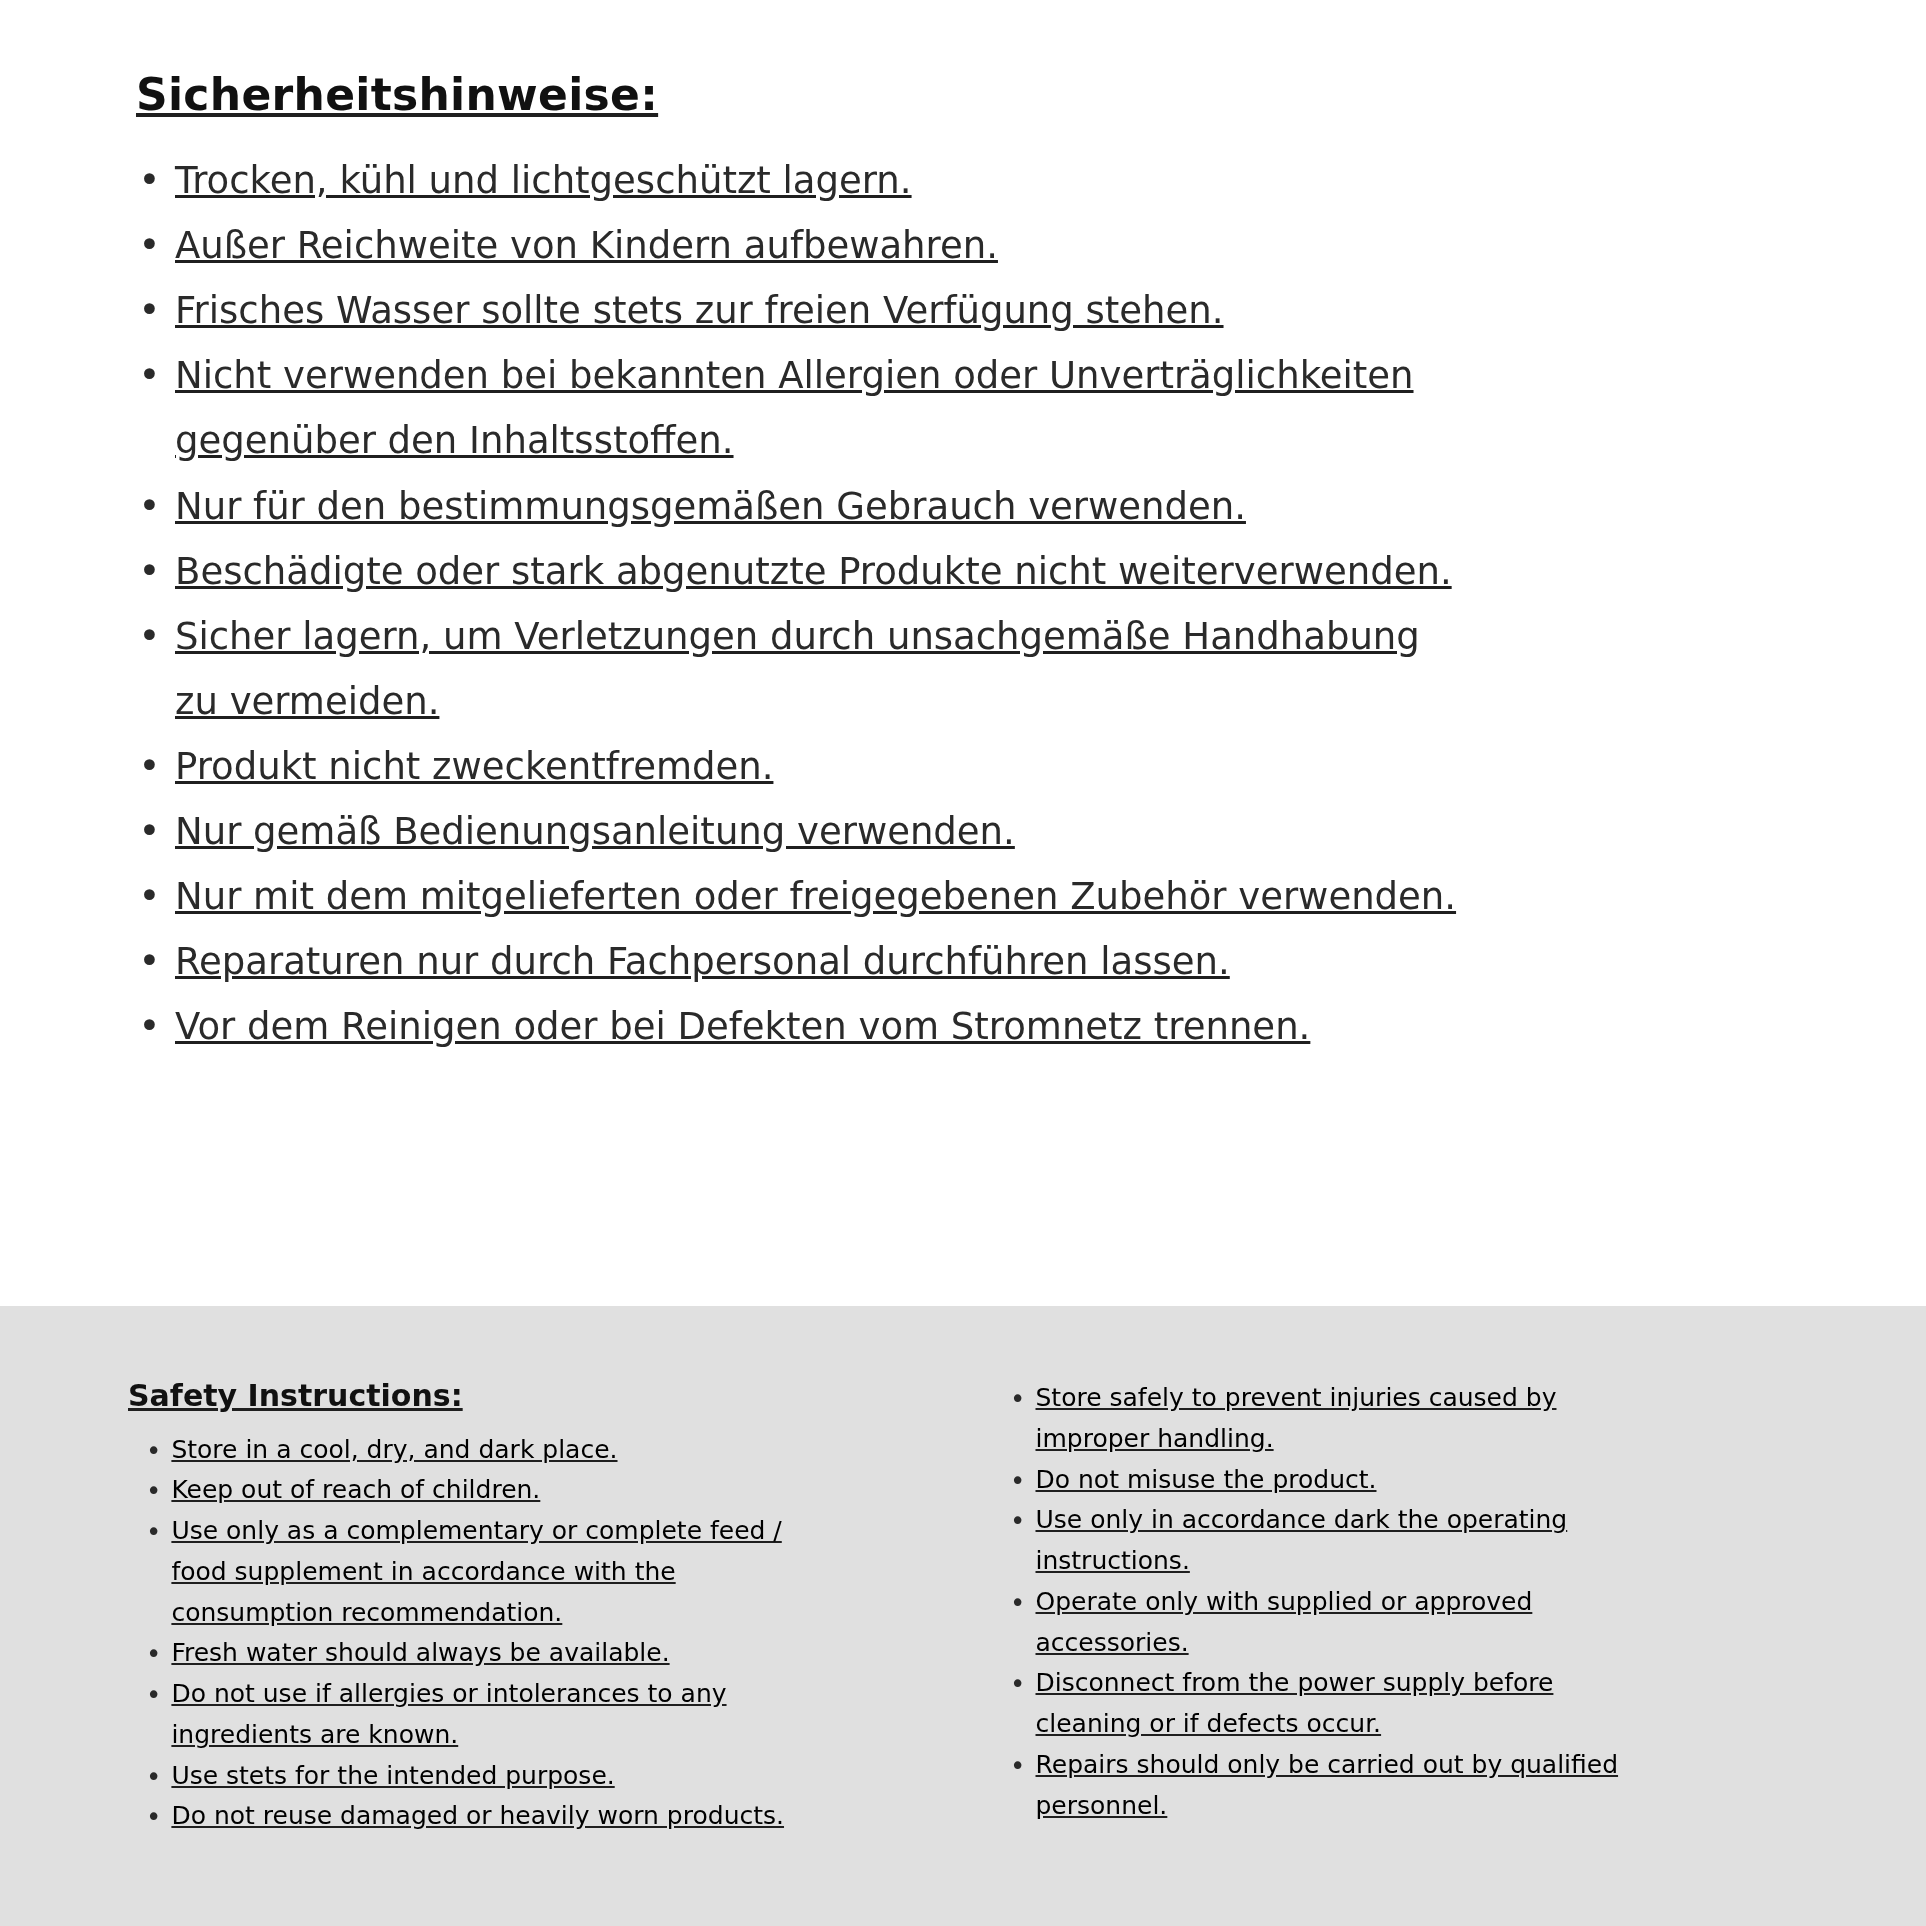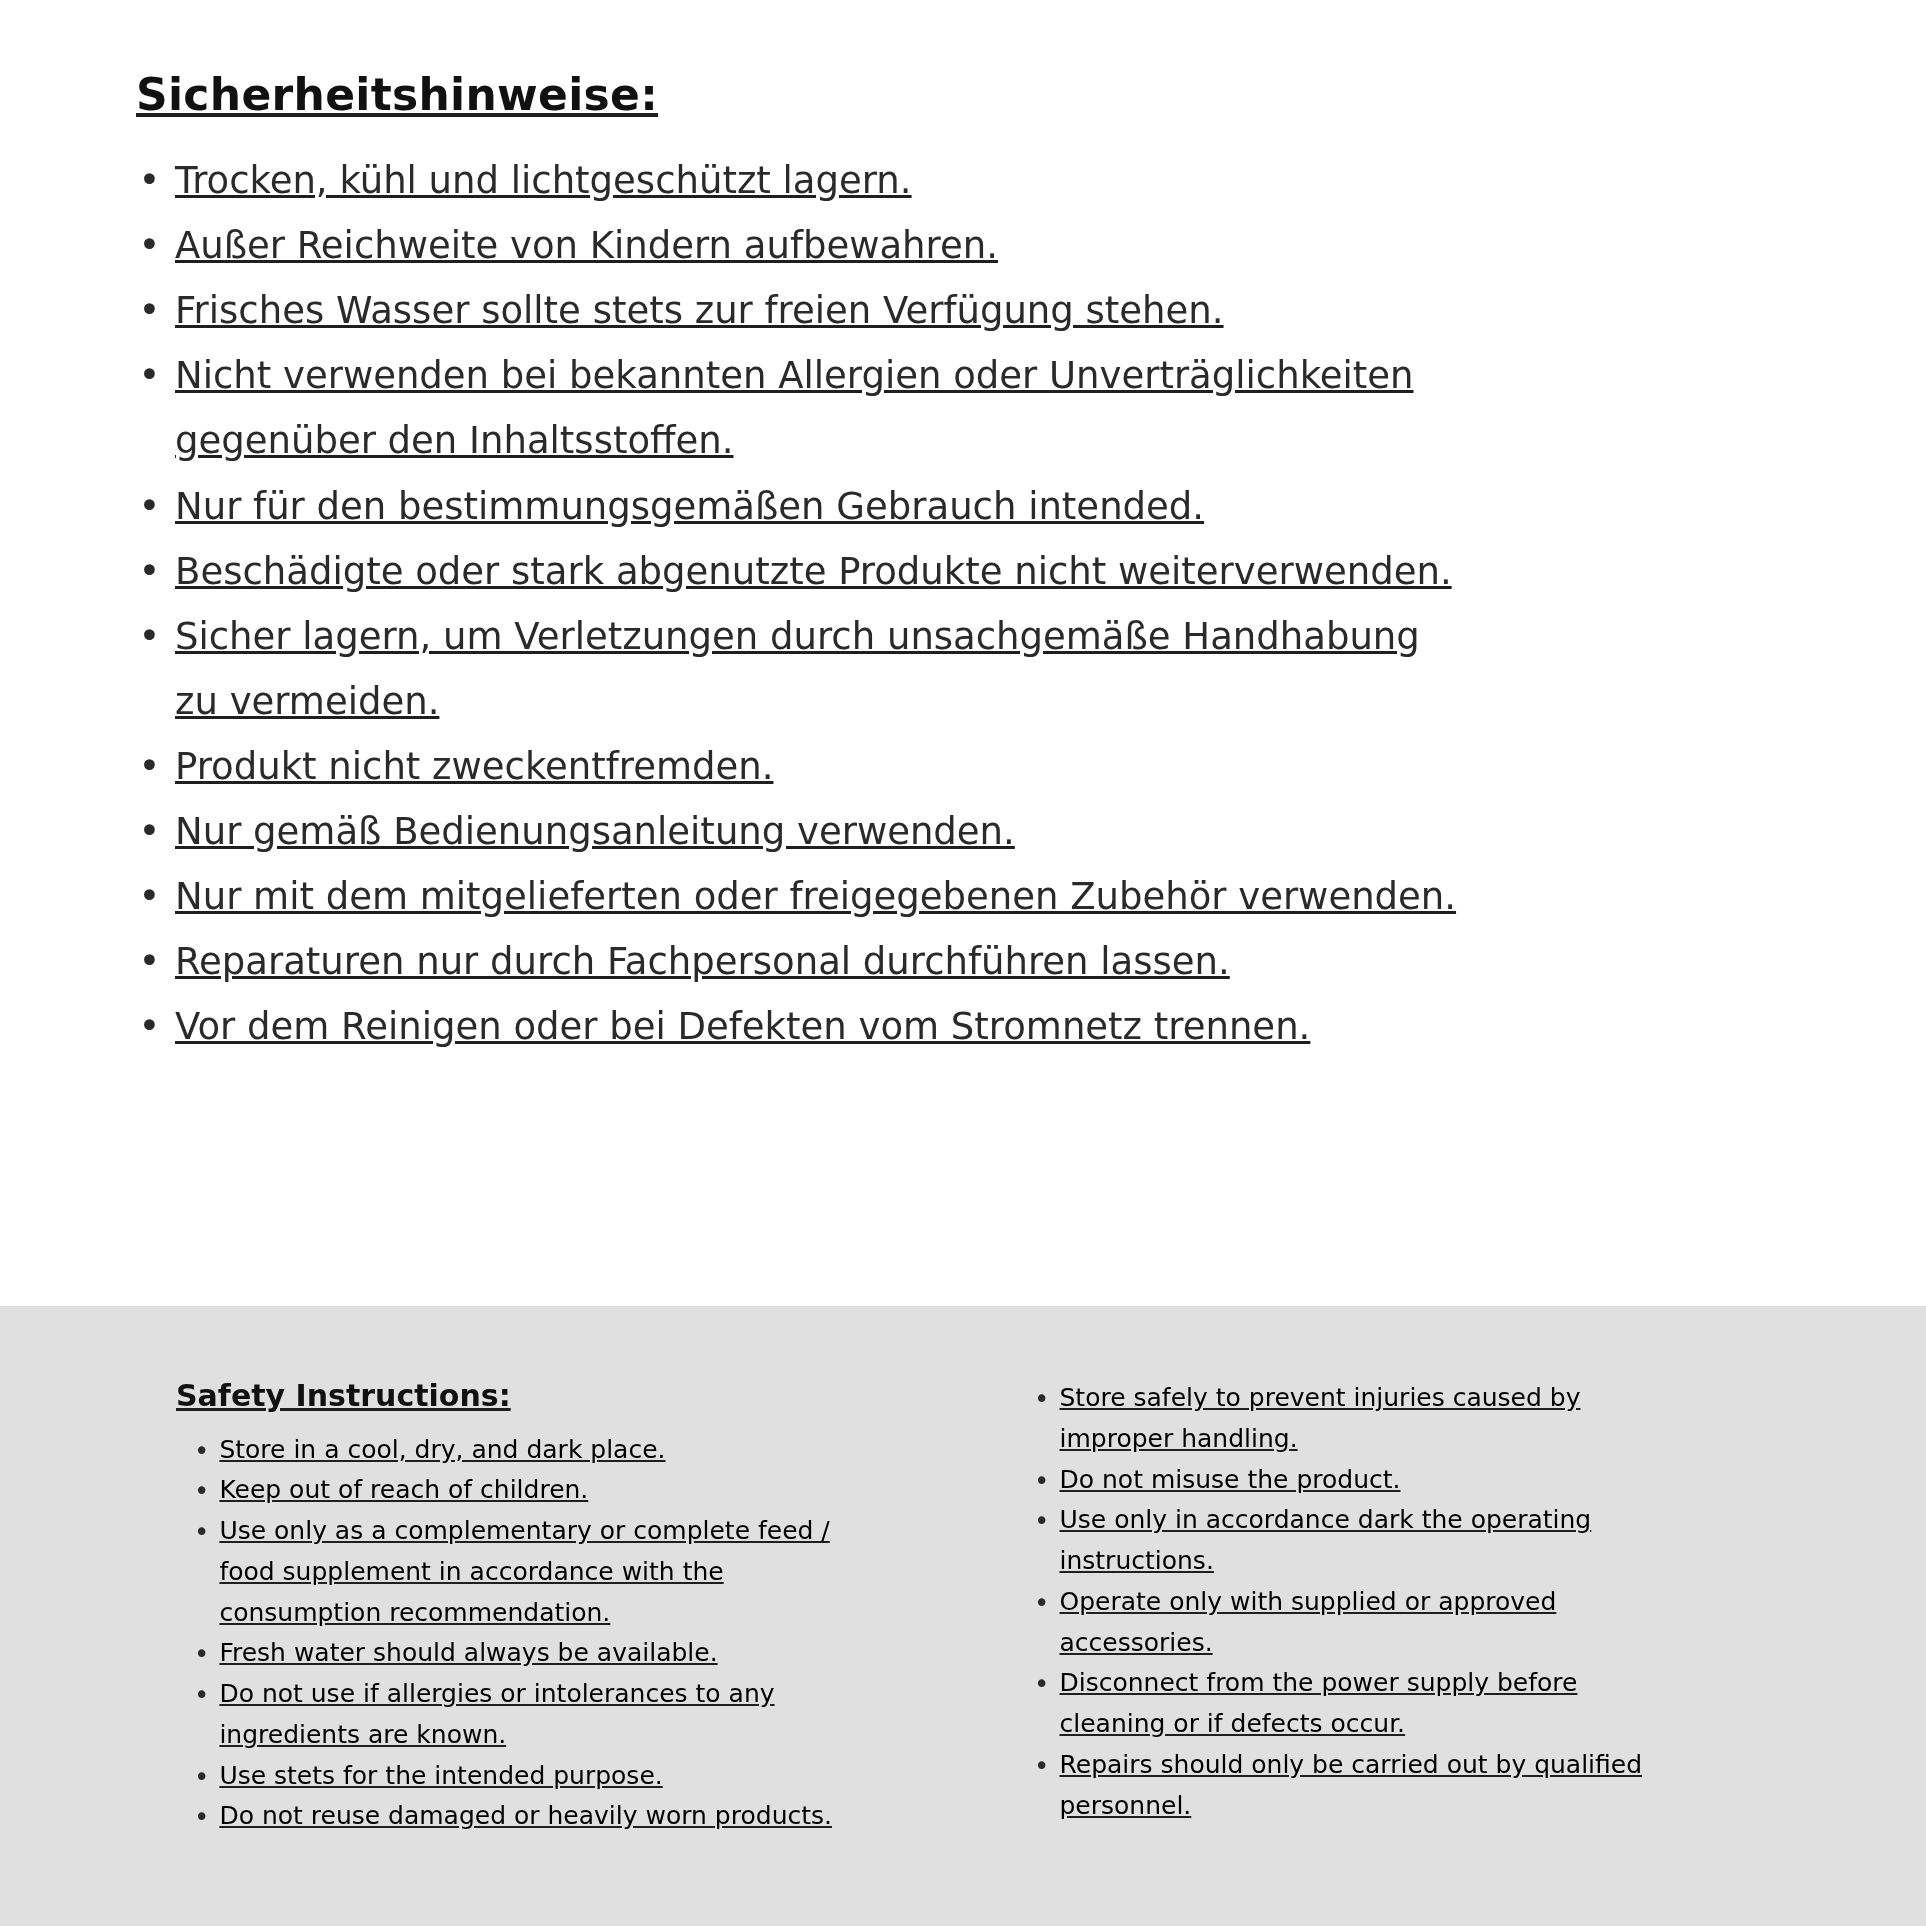--- a/index.html
+++ b/index.html
@@ -63,21 +63,21 @@
     height: 620px;
     padding: 72px 116px 0 128px;
     display: flex;
     flex-direction: row;
     justify-content: space-between;
     gap: 77px;
   }
   .en-col {
     flex: 1 1 0;
   }
-  .en-col-left { max-width: 899px; margin-left: 48px; }
+  .en-col-left { max-width: 899px; }
   .en-col-right { max-width: 835px; }
   .en-title {
     font-size: 30px;
     font-weight: 700;
     color: #111111;
     margin: 0 0 16.7px 0;
   }
   .en-list li {
     position: relative;
     font-size: 25px;
@@ -102,21 +102,21 @@
 <div class="page">
 
   <div class="de-section">
     <h1 class="de-title">Sicherheitshinweise:</h1>
     <ul class="safety-list de-list">
       <li>Trocken, kühl und lichtgeschützt lagern.</li>
       <li>Außer Reichweite von Kindern aufbewahren.</li>
       <li>Frisches Wasser sollte stets zur freien Verfügung stehen.</li>
       <li>Nicht verwenden bei bekannten Allergien oder Unverträglichkeiten
 gegenüber den Inhaltsstoffen.</li>
-      <li>Nur für den bestimmungsgemäßen Gebrauch intended.</li>
+      <li>Nur für den bestimmungsgemäßen Gebrauch verwenden.</li>
       <li>Beschädigte oder stark abgenutzte Produkte nicht weiterverwenden.</li>
       <li>Sicher lagern, um Verletzungen durch unsachgemäße Handhabung
 zu vermeiden.</li>
       <li>Produkt nicht zweckentfremden.</li>
       <li>Nur gemäß Bedienungsanleitung verwenden.</li>
       <li>Nur mit dem mitgelieferten oder freigegebenen Zubehör verwenden.</li>
       <li>Reparaturen nur durch Fachpersonal durchführen lassen.</li>
       <li>Vor dem Reinigen oder bei Defekten vom Stromnetz trennen.</li>
     </ul>
   </div>

